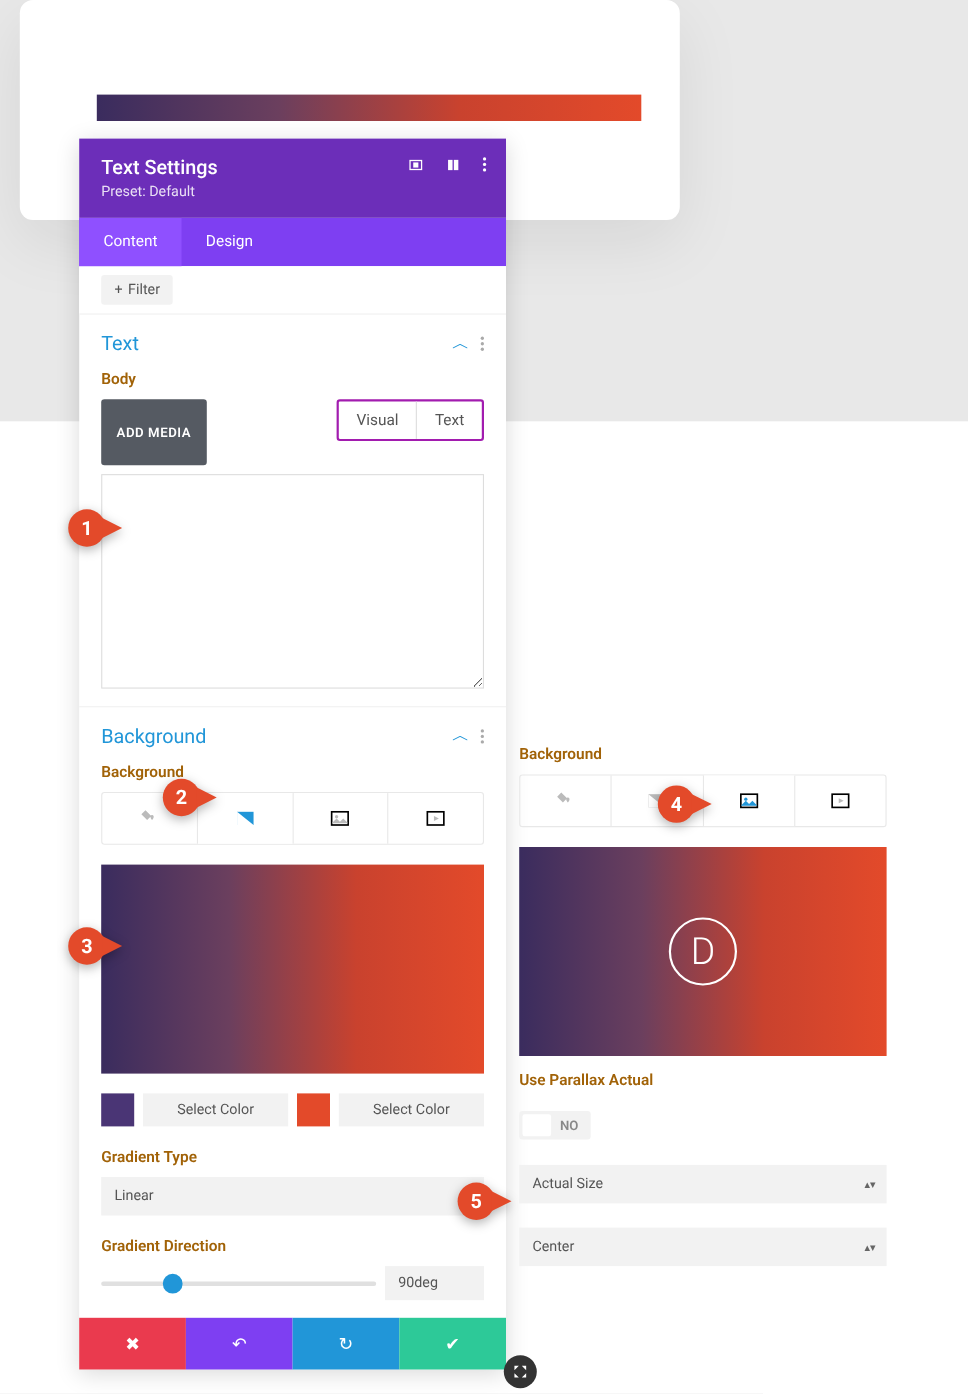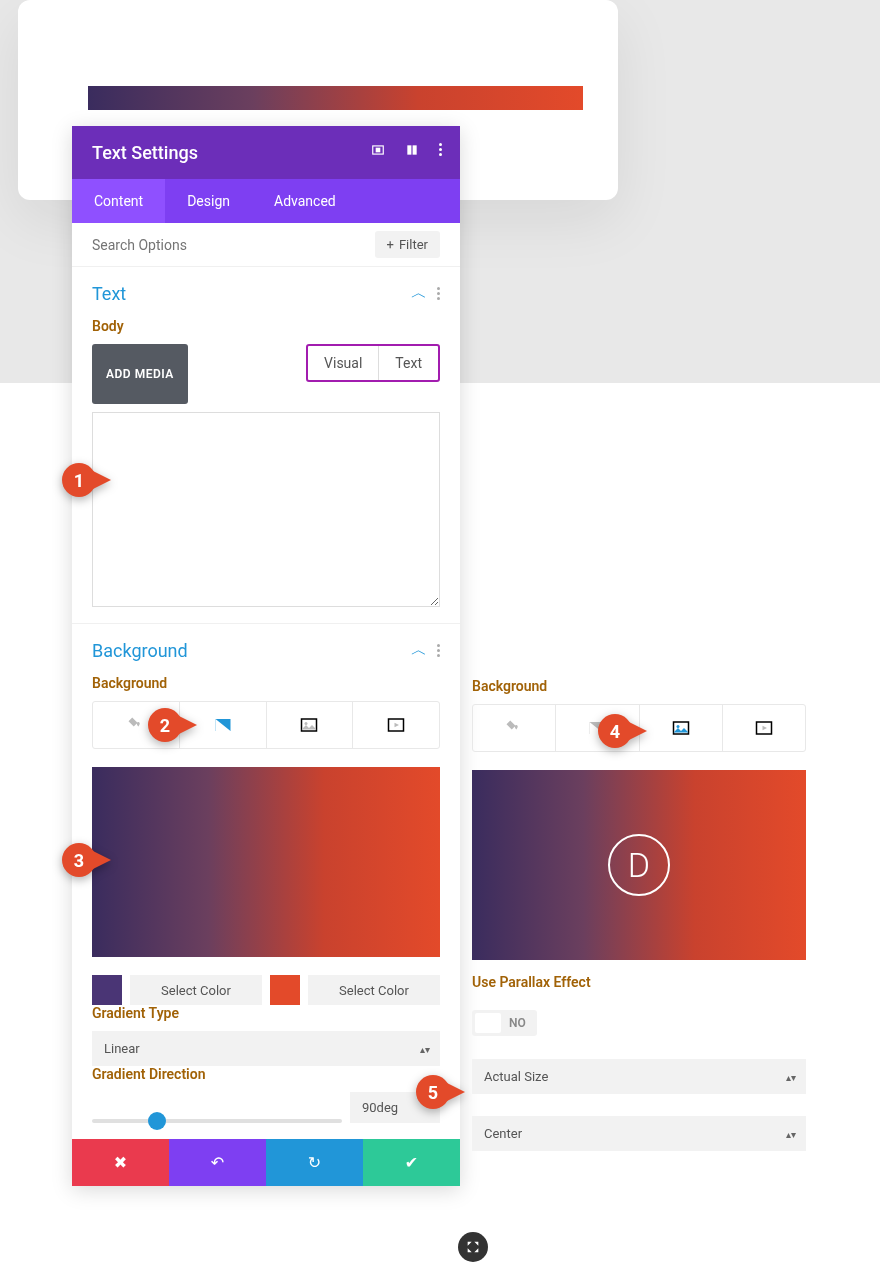--- a/index.html
+++ b/index.html
@@ -42,25 +42,25 @@
 .bg-tab.active{background:#fff}
 .bg-tab svg{width:18px;height:18px;fill:#bbb}
 .bg-tab.active svg{fill:#2196d8}
 .preview{margin-top:18px;width:100%;height:190px;background:linear-gradient(90deg,#3a2c5e,#6b3f5e,#c9422e,#e34a2a);position:relative}
 .preview-d{position:absolute;top:50%;left:50%;transform:translate(-50%,-50%);width:62px;height:62px;border:2px solid #fff;border-radius:50%;display:flex;align-items:center;justify-content:center;color:#fff;font-size:34px;font-weight:300}
 .color-row{display:flex;gap:8px;margin-top:18px}
 .swatch{width:30px;height:30px}
 .sw1{background:#4a3575}
 .sw2{background:#e34a2a}
 .select-color{flex:1;background:#f2f2f2;display:flex;align-items:center;justify-content:center;font-size:13px;color:#555;cursor:pointer}
-.field{}
+.field{margin-top:20px}
 .select-wrap{position:relative;margin-top:8px}
 .select{width:100%;background:#f2f2f2;border:none;padding:10px 12px;font-size:13px;color:#555;appearance:none;cursor:pointer}
 .select-arrow{position:absolute;right:10px;top:50%;transform:translateY(-50%);font-size:10px;color:#666;pointer-events:none}
-.slider-row{display:flex;align-items:flex-end;gap:8px;margin-top:8px}
+.slider-row{display:flex;align-items:center;gap:8px;margin-top:8px}
 .slider{flex:1;position:relative;height:4px;background:#e0e0e0;border-radius:2px}
 .slider-thumb{position:absolute;top:50%;left:26%;transform:translate(-50%,-50%);width:18px;height:18px;background:#2196d8;border-radius:50%}
 .slider-val{width:90px;background:#f2f2f2;border:none;padding:8px 12px;font-size:13px;color:#555}
 .footer{display:flex}
 .fbtn{flex:1;padding:14px;display:flex;align-items:center;justify-content:center;cursor:pointer;color:#fff;font-size:16px}
 .fbtn.close{background:#ea3a4e}
 .fbtn.undo{background:#7e3ff2}
 .fbtn.redo{background:#2196d8}
 .fbtn.save{background:#2dc998}
 .right-col{position:absolute;top:678px;left:472px;width:334px}
@@ -80,43 +80,42 @@
 <div class="backdrop">
   <div class="backdrop-bar">
     <div class="backdrop-d">D</div>
   </div>
 </div>
 <div class="lower-white"></div>
 
 <div class="panel">
   <div class="hdr">
     <div class="hdr-title">Text Settings</div>
+    <div class="hdr-preset">Preset: Default</div>
     <div class="hdr-icons">
       <div class="hdr-icon"><svg viewBox="0 0 24 24">
             <rect x="3" y="5" width="18" height="14" fill="none" stroke="#fff" stroke-width="2"></rect>
             <rect x="8" y="8" width="8" height="8" fill="#fff"></rect>
           </svg></div>
       <div class="hdr-icon"><svg viewBox="0 0 24 24">
             <rect x="4" y="4" width="7" height="16" fill="#fff"></rect>
             <rect x="13" y="4" width="7" height="16" fill="#fff"></rect>
           </svg></div>
       <div class="dots-v">
           <span></span>
           <span></span>
           <span></span>
         </div>
     </div>
   </div>
   <div class="tabs">
     <div class="tab active">Content</div>
     <div class="tab">Design</div>
-    <div class="tab">Advanced</div>
   </div>
   <div class="search-row">
-    <input class="search-input" placeholder="Search Options" style="">
     <div class="filter-btn">
         <span>+</span>
         <span>Filter</span>
       </div>
   </div>
 
   <div class="section">
     <div class="section-hdr">
       <div class="section-title">Text</div>
       <div class="section-ctrl">
@@ -236,21 +235,21 @@
             <rect x="2" y="4" width="20" height="16" fill="none" stroke="currentColor" stroke-width="2"></rect>
             <path d="M10 9l6 3-6 3z"></path>
           </svg>
         </div>
     </div>
     <div class="preview">
       <div class="preview-d">D</div>
     </div>
   </div>
   <div class="rc-section">
-    <div class="lbl">Use Parallax Effect</div>
+    <div class="lbl">Use Parallax Actual</div>
     <div class="toggle">
       <div class="toggle-knob"></div>
       <div class="toggle-lbl">NO</div>
     </div>
   </div>
   <div class="rc-section">
     <div class="select-wrap">
       <select class="select"><option>Actual Size</option></select>
       <span class="select-arrow">▴▾</span>
     </div>

